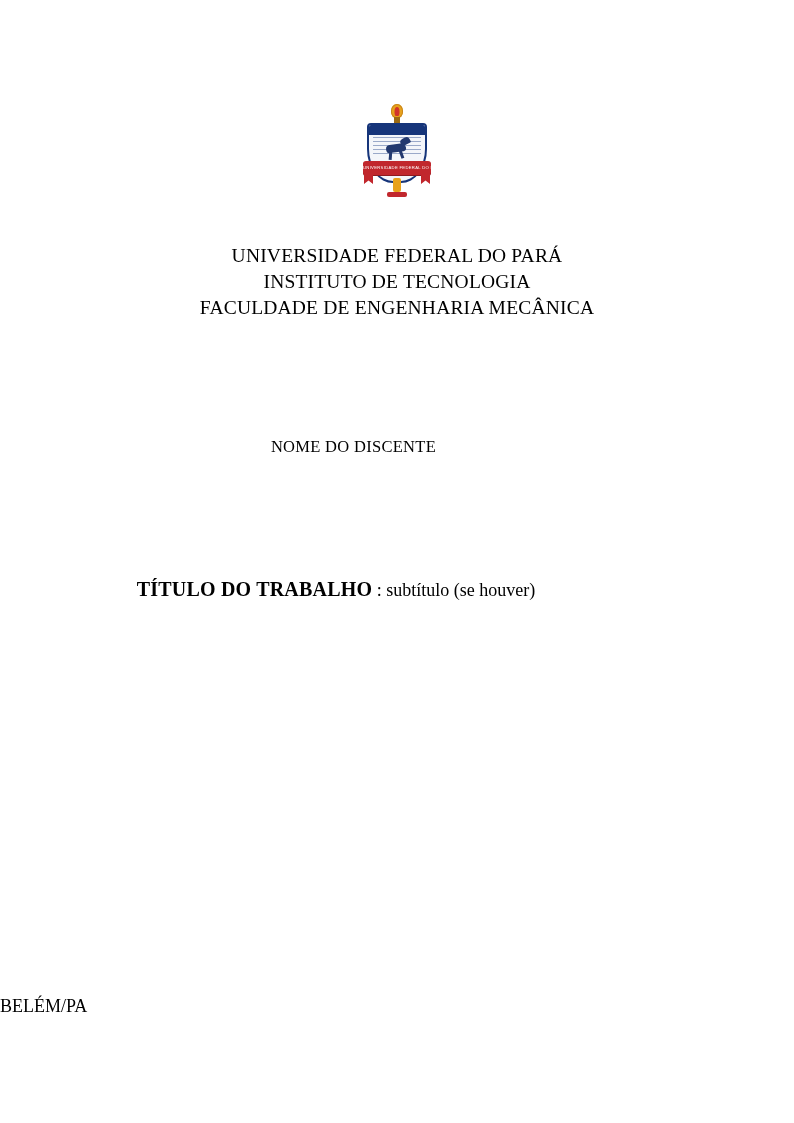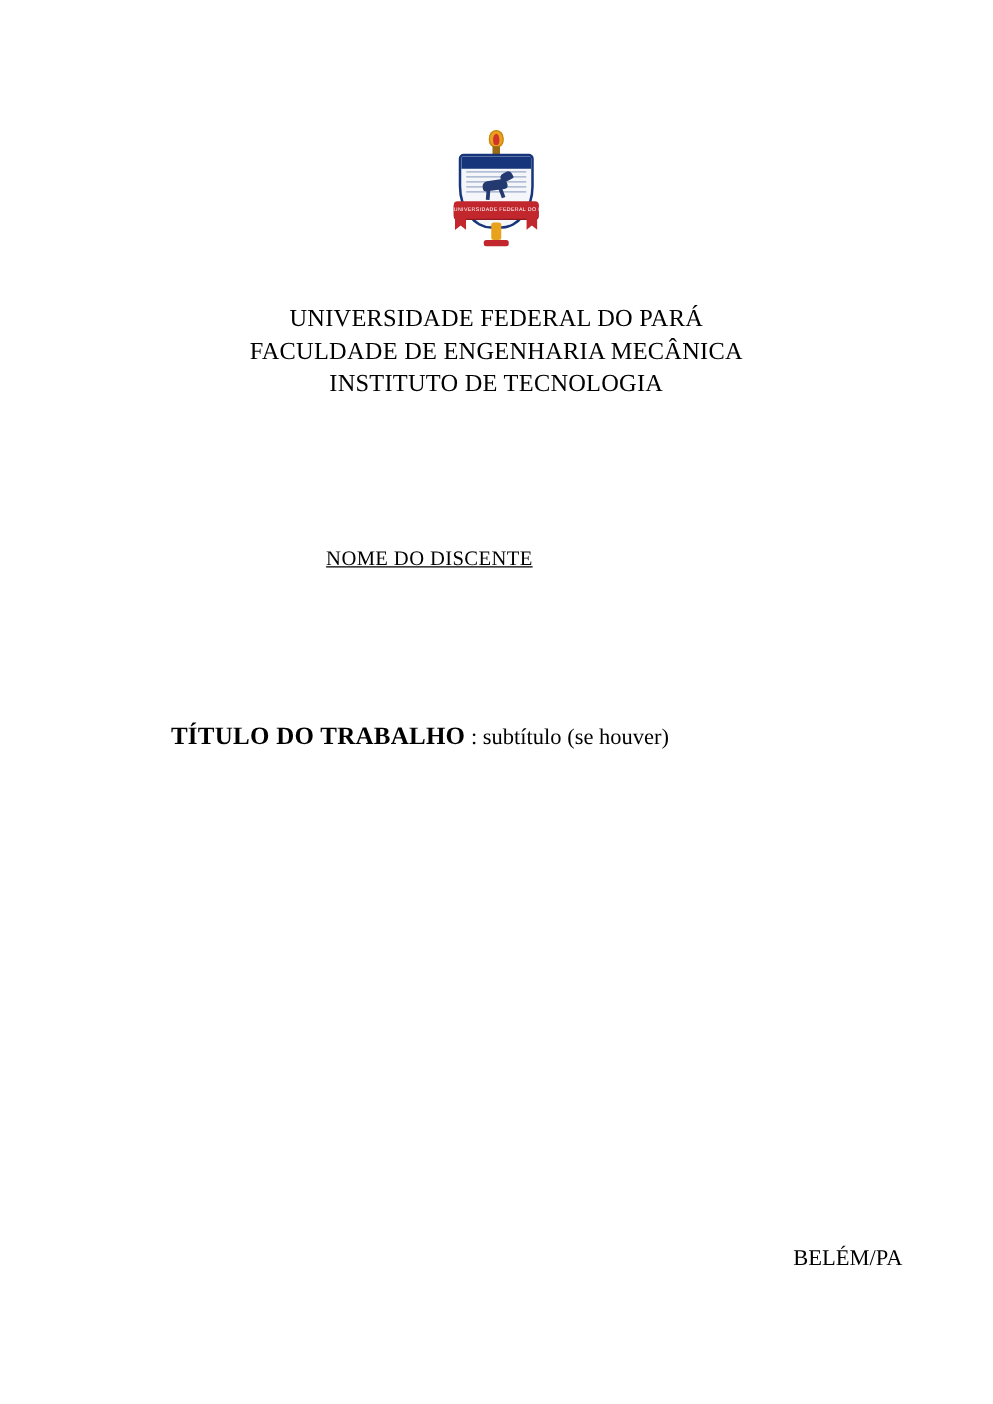--- a/index.html
+++ b/index.html
@@ -200,26 +200,25 @@
     text-align: center;
     font-size: 19.5px;
     line-height: 26px;
     letter-spacing: 0.2px;
   }
   .institution div { white-space: nowrap; }
 
   .author {
     position: absolute;
     top: 437px;
-    left: 4px;
+    left: 14px;
     width: 679px;
     text-align: center;
     font-size: 16.5px;
     letter-spacing: 0.3px;
-    text-decoration: underline;
   }
 
   .title-line {
     position: absolute;
     top: 578px;
     left: 0;
     width: 672px;
     text-align: center;
     font-size: 20px;
   }
@@ -230,21 +229,21 @@
   .title-sub {
     font-weight: normal;
     font-size: 18px;
   }
 
   .footer {
     position: absolute;
     top: 993px;
     left: 0;
     width: 722px;
-    text-align: right;
+    text-align: left;
     font-size: 18px;
     line-height: 26px;
   }
 </style>
 </head>
 <body>
 
 <div class="page">
 
   <div class="logo-wrap">
@@ -272,22 +271,22 @@
       <div class="ribbon-text">UNIVERSIDADE FEDERAL DO PARÁ</div>
       <div class="ribbon-tail-l"></div>
       <div class="ribbon-tail-r"></div>
       <div class="pedestal"></div>
       <div class="pedestal-base"></div>
     </div>
   </div>
 
   <div class="institution">
     <div>UNIVERSIDADE FEDERAL DO PARÁ</div>
+    <div>INSTITUTO DE TECNOLOGIA</div>
     <div>FACULDADE DE ENGENHARIA MECÂNICA</div>
-    <div>INSTITUTO DE TECNOLOGIA</div>
   </div>
 
   <div class="author">NOME DO DISCENTE</div>
 
   <div class="title-line">
     <span class="title-main">TÍTULO DO TRABALHO</span><span class="title-sub"> : </span><span class="title-sub">subtítulo (se houver)</span>
   </div>
 
   <div class="footer">
     <div>BELÉM/PA</div>

